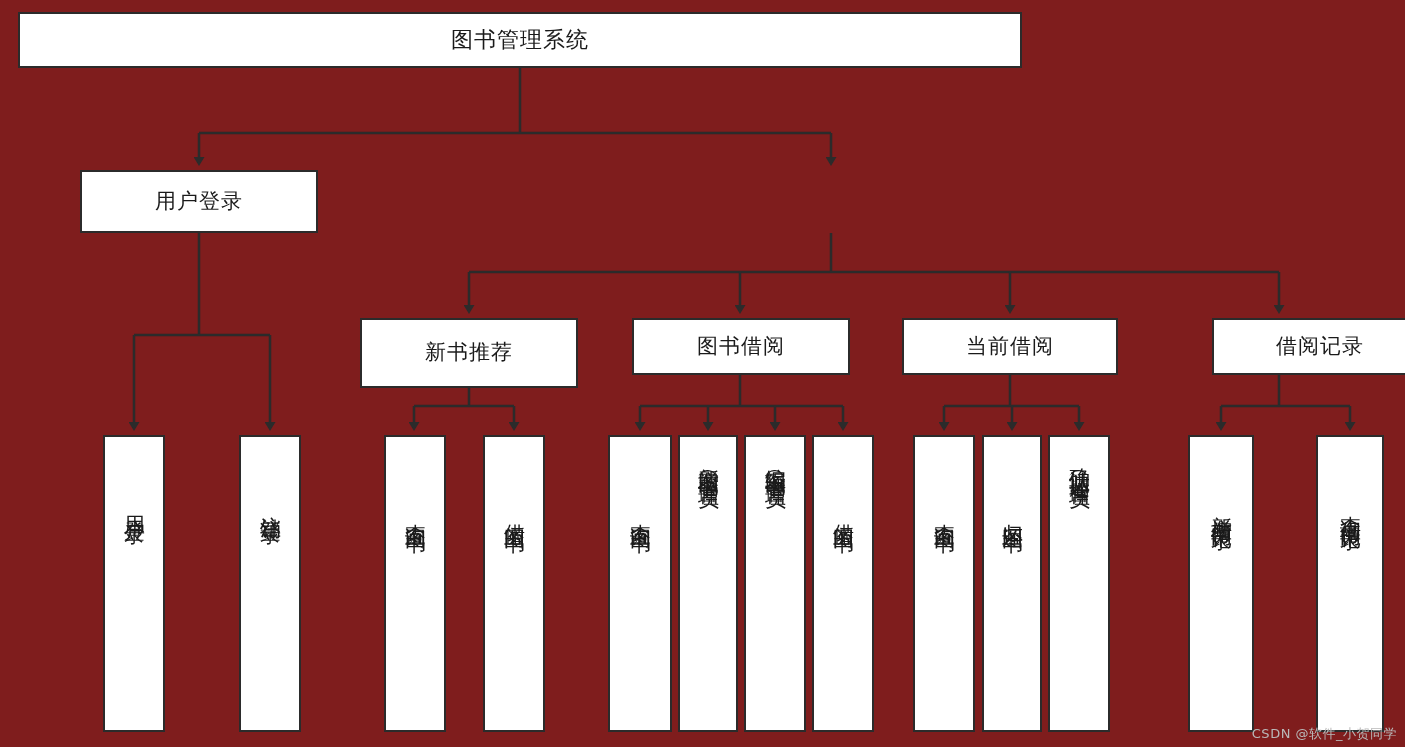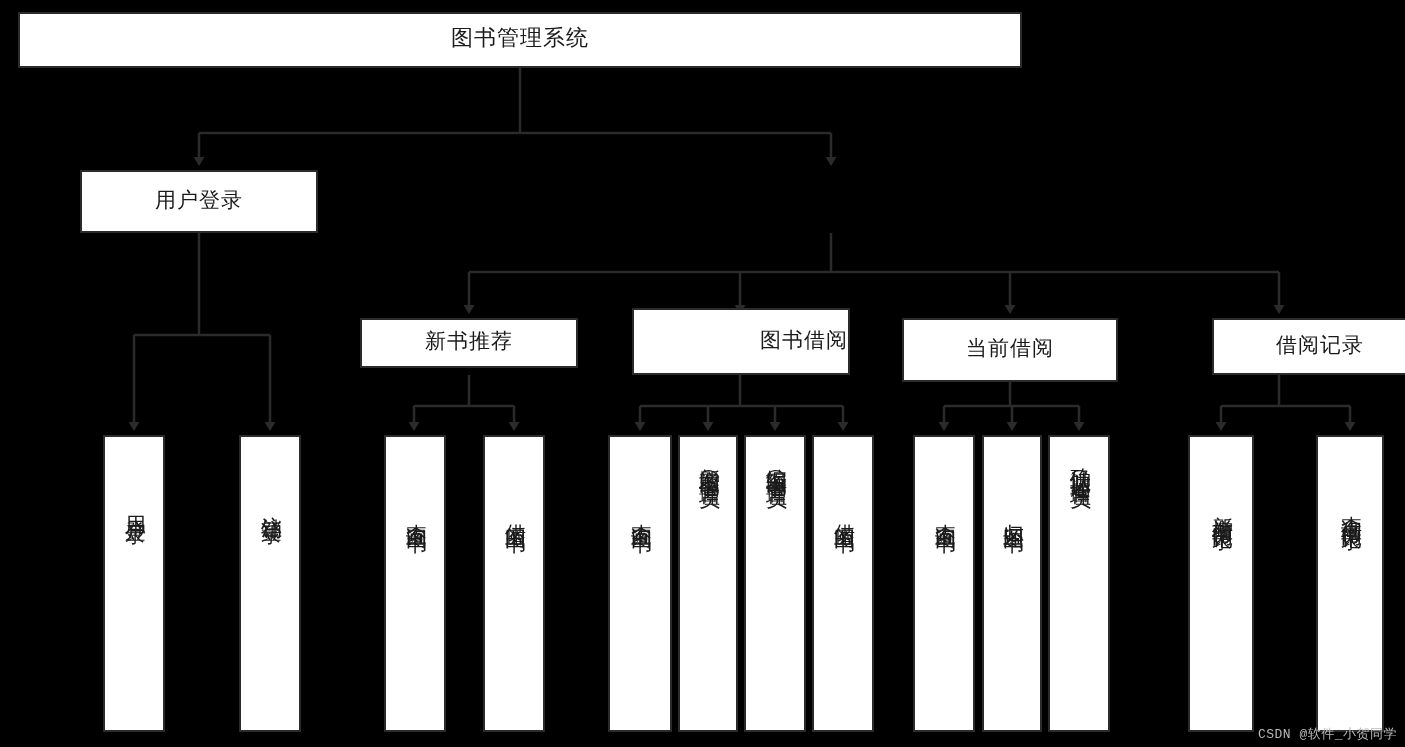--- a/index.html
+++ b/index.html
@@ -7,23 +7,22 @@
     padding: 0;
     background: #ffffff;
   }
   body {
     font-family: "DejaVu Sans", "Liberation Sans", sans-serif;
   }
   #canvas {
     position: relative;
     width: 1405px;
     height: 747px;
-    background: #000000;
+    background: #7f1d1d;
     overflow: hidden;
-    font-family: Liberation Mono, monospace;
   }
   svg.wires {
     position: absolute;
     left: 0;
     top: 0;
     width: 1405px;
     height: 747px;
     pointer-events: none;
   }
   .node {
@@ -138,29 +137,29 @@
 
   <div class="node horiz" id="title-node" style="left:18px; top:12px; width:1004px; height:56px;">
     <span class="label-h">图书管理系统</span>
   </div>
 
   <div class="node horiz" style="left:80px; top:170px; width:238px; height:63px;">
     <span class="label-h">用户登录</span>
   </div>
 
 
-  <div class="node horiz" style="left:360px; top:318px; width:218px; height:50px;">
+  <div class="node horiz" style="left:360px; top:318px; width:218px; height:70px;">
     <span class="label-h">新书推荐</span>
   </div>
 
-  <div class="node horiz" style="left:632px; top:308px; width:218px; height:67px;justify-content:flex-end;">
+  <div class="node horiz" style="left:632px; top:318px; width:218px; height:57px;">
     <span class="label-h">图书借阅</span>
   </div>
 
-  <div class="node horiz" style="left:902px; top:318px; width:216px; height:64px;">
+  <div class="node horiz" style="left:902px; top:318px; width:216px; height:57px;">
     <span class="label-h">当前借阅</span>
   </div>
 
   <div class="node horiz" style="left:1172px; top:318px; width:216px; height:57px;margin-left:40px;">
     <span class="label-h">借阅记录</span>
   </div>
 
   <div class="node vert mid" style="left:103px; top:435px; width:62px; height:297px;">
     <span class="label-v">用户登录</span>
   </div>

